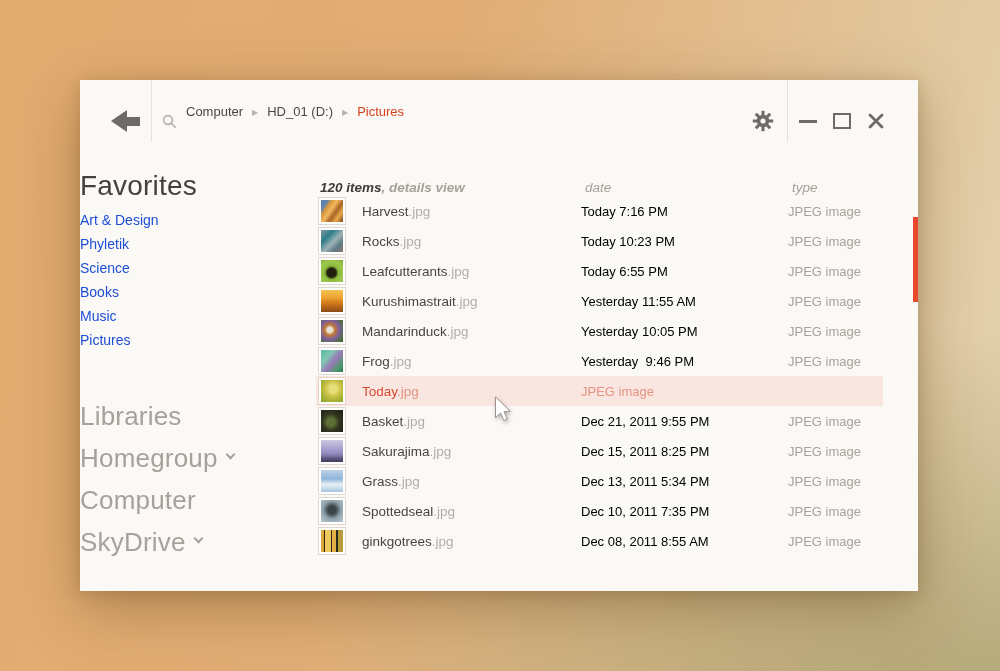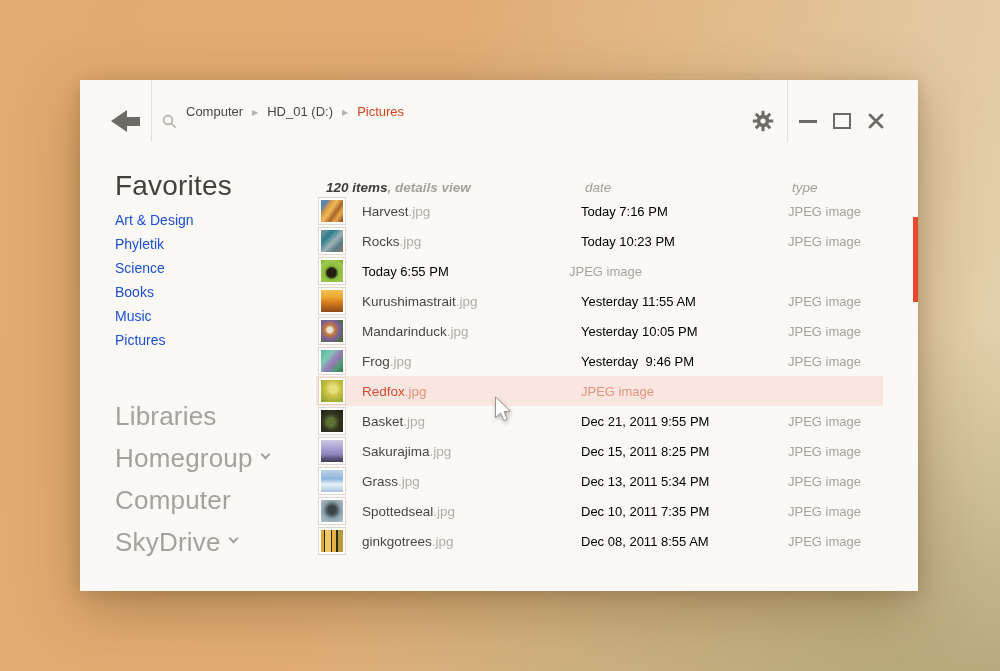--- a/index.html
+++ b/index.html
@@ -28,31 +28,31 @@
   .breadcrumb { position:absolute; left:106px; top:0; height:62px; display:flex; align-items:center; gap:9px; font-size:13px; color:#4c4641; }
   .breadcrumb .crumb { cursor:pointer; }
   .breadcrumb .sep { font-size:8px; color:#b9b3ac; position:relative; top:1px; }
   .breadcrumb .current { color:var(--accent); }
   .gear-button { position:absolute; left:672px; top:30px; width:22px; height:22px; cursor:pointer; }
   .win-btn { position:absolute; cursor:pointer; }
   .min-btn { left:719px; top:40px; width:18px; height:3px; background:#6e6a65; }
   .max-btn { left:753px; top:33px; width:18px; height:16px; border:2.5px solid #6e6a65; }
   .close-btn { left:787px; top:32px; }
   
-  .sidebar { position:absolute; left:0; top:62px; width:238px; padding-left:35px; }
+  .sidebar { position:absolute; left:0; top:62px; width:238px; }
   .fav-title { font-size:28px; line-height:32px; margin-top:28px; font-weight:300; color:#45403a; letter-spacing:.2px; }
   .fav-list { list-style:none; margin-top:6px; }
   .fav-list li { font-size:14px; line-height:24px; color:#1d4ed8; cursor:pointer; }
   .nav-list { list-style:none; margin-top:43px; }
   .nav-list li { font-size:26px; line-height:42px; font-weight:300; color:#a7a19b; cursor:pointer; letter-spacing:.2px; }
   .nav-chevron { display:inline-block; width:7px; height:7px; border-right:2px solid #a7a19b; border-bottom:2px solid #a7a19b; transform:rotate(45deg); margin-left:9px; position:relative; top:-9px; }
   
   .content { position:absolute; left:238px; top:62px; width:600px; }
   .list-header { position:absolute; left:0; top:38px; width:100%; height:20px; font-size:13.5px; font-style:italic; }
-  .summary-strong { position:absolute; left:8px; color:#3f3b36; font-weight:bold;font-style:italic; }
+  .summary-strong { position:absolute; left:2px; color:#3f3b36; font-weight:bold;font-style:italic; }
   .summary-rest { color:#a7a19a; }
   .col-label { position:absolute; color:#a7a19a; }
   .col-label.date { left:267px; }
   .col-label.type { left:474px; }
   .rows { position:absolute; left:-2px; top:54px; width:567px; }
   .row { height:30px; display:flex; align-items:center; padding-left:2px; cursor:pointer; }
   .thumb { width:28px; height:28px; border:1px solid #ddd8d1; background:#fff; padding:2px; margin-right:16px; flex:none; }
   .thumb-img { width:22px; height:22px; }
   .cell-name { width:219px; font-size:13.5px; color:#4a4540; flex:none; }
   .fext { color:#b3ada6; }
@@ -153,20 +153,21 @@
             <div class="thumb-img" style="background: linear-gradient(135deg, rgb(126, 153, 160) 0%, rgb(46, 125, 140) 30%, rgb(159, 179, 182) 55%, rgb(92, 125, 133) 75%, rgb(138, 118, 104) 100%);"></div>
           </div>
           <div class="cell-name"><span class="fname">Rocks</span><span class="fext">.jpg</span></div>
           <div class="cell-date">Today 10:23 PM</div>
           <div class="cell-type">JPEG image</div>
         </div>
         <div class="row">
           <div class="thumb">
             <div class="thumb-img" style="background: radial-gradient(circle at 48% 58%, rgb(35, 32, 15) 0px, rgb(35, 32, 15) 26%, rgb(138, 185, 60) 40%, rgb(156, 200, 78) 70%, rgb(122, 166, 46) 100%);"></div>
           </div>
+          <div class="cell-name"><span class="fname">Leafcutterants</span><span class="fext">.jpg</span></div>
           <div class="cell-date">Today 6:55 PM</div>
           <div class="cell-type">JPEG image</div>
         </div>
         <div class="row">
           <div class="thumb">
             <div class="thumb-img" style="background: linear-gradient(rgb(242, 193, 78) 0%, rgb(237, 164, 49) 35%, rgb(217, 127, 29) 55%, rgb(185, 101, 26) 75%, rgb(138, 74, 22) 100%);"></div>
           </div>
           <div class="cell-name"><span class="fname">Kurushimastrait</span><span class="fext">.jpg</span></div>
           <div class="cell-date">Yesterday 11:55 AM</div>
           <div class="cell-type">JPEG image</div>
@@ -184,21 +185,21 @@
             <div class="thumb-img" style="background: linear-gradient(130deg, rgb(88, 179, 154) 0%, rgb(127, 200, 180) 30%, rgb(154, 121, 184) 55%, rgb(78, 154, 110) 80%, rgb(47, 122, 82) 100%);"></div>
           </div>
           <div class="cell-name"><span class="fname">Frog</span><span class="fext">.jpg</span></div>
           <div class="cell-date">Yesterday  9:46 PM</div>
           <div class="cell-type">JPEG image</div>
         </div>
         <div class="row selected">
           <div class="thumb">
             <div class="thumb-img" style="background: radial-gradient(circle at 55% 40%, rgb(230, 223, 122) 0px, rgb(230, 223, 122) 20%, rgb(201, 192, 69) 45%, rgb(159, 174, 51) 75%, rgb(138, 156, 44) 100%);"></div>
           </div>
-          <div class="cell-name"><span class="fname">Redfox</span><span class="fext">.jpg</span></div>
+          <div class="cell-name"><span class="fname">Today</span><span class="fext">.jpg</span></div>
           <div class="cell-type">JPEG image</div>
         </div>
         <div class="row">
           <div class="thumb">
             <div class="thumb-img" style="background: radial-gradient(circle at 45% 55%, rgb(95, 112, 54) 0px, rgb(95, 112, 54) 22%, rgb(50, 53, 31) 50%, rgb(29, 32, 19) 100%);"></div>
           </div>
           <div class="cell-name"><span class="fname">Basket</span><span class="fext">.jpg</span></div>
           <div class="cell-date">Dec 21, 2011 9:55 PM</div>
           <div class="cell-type">JPEG image</div>
         </div>

